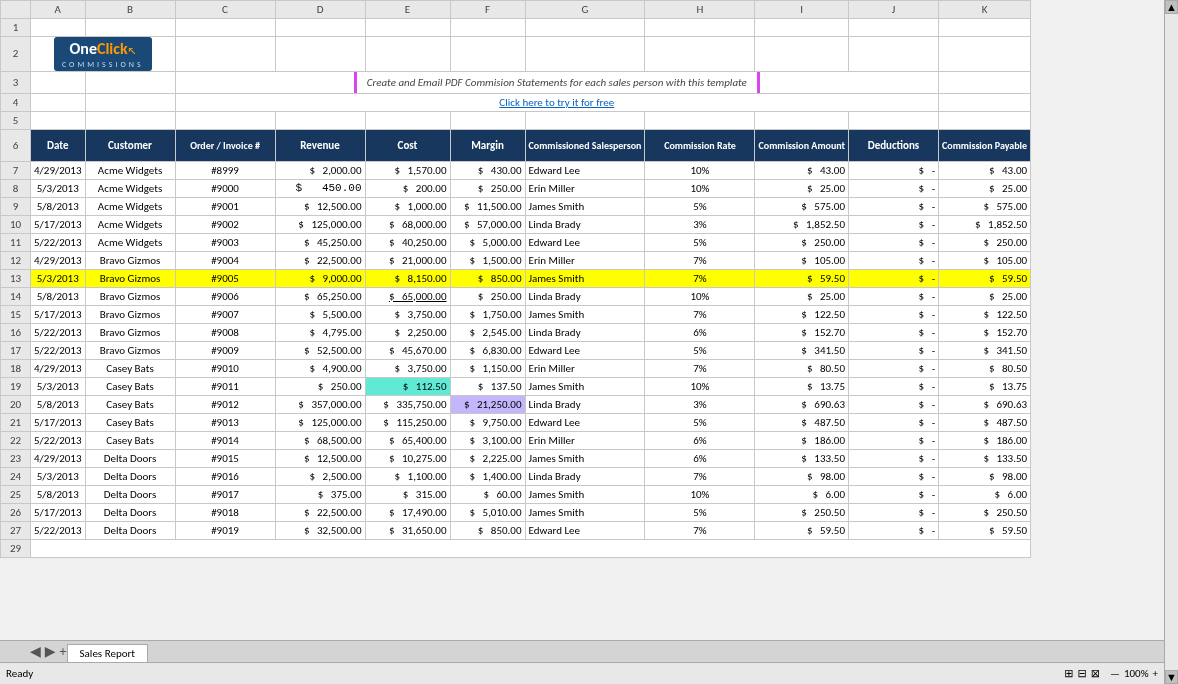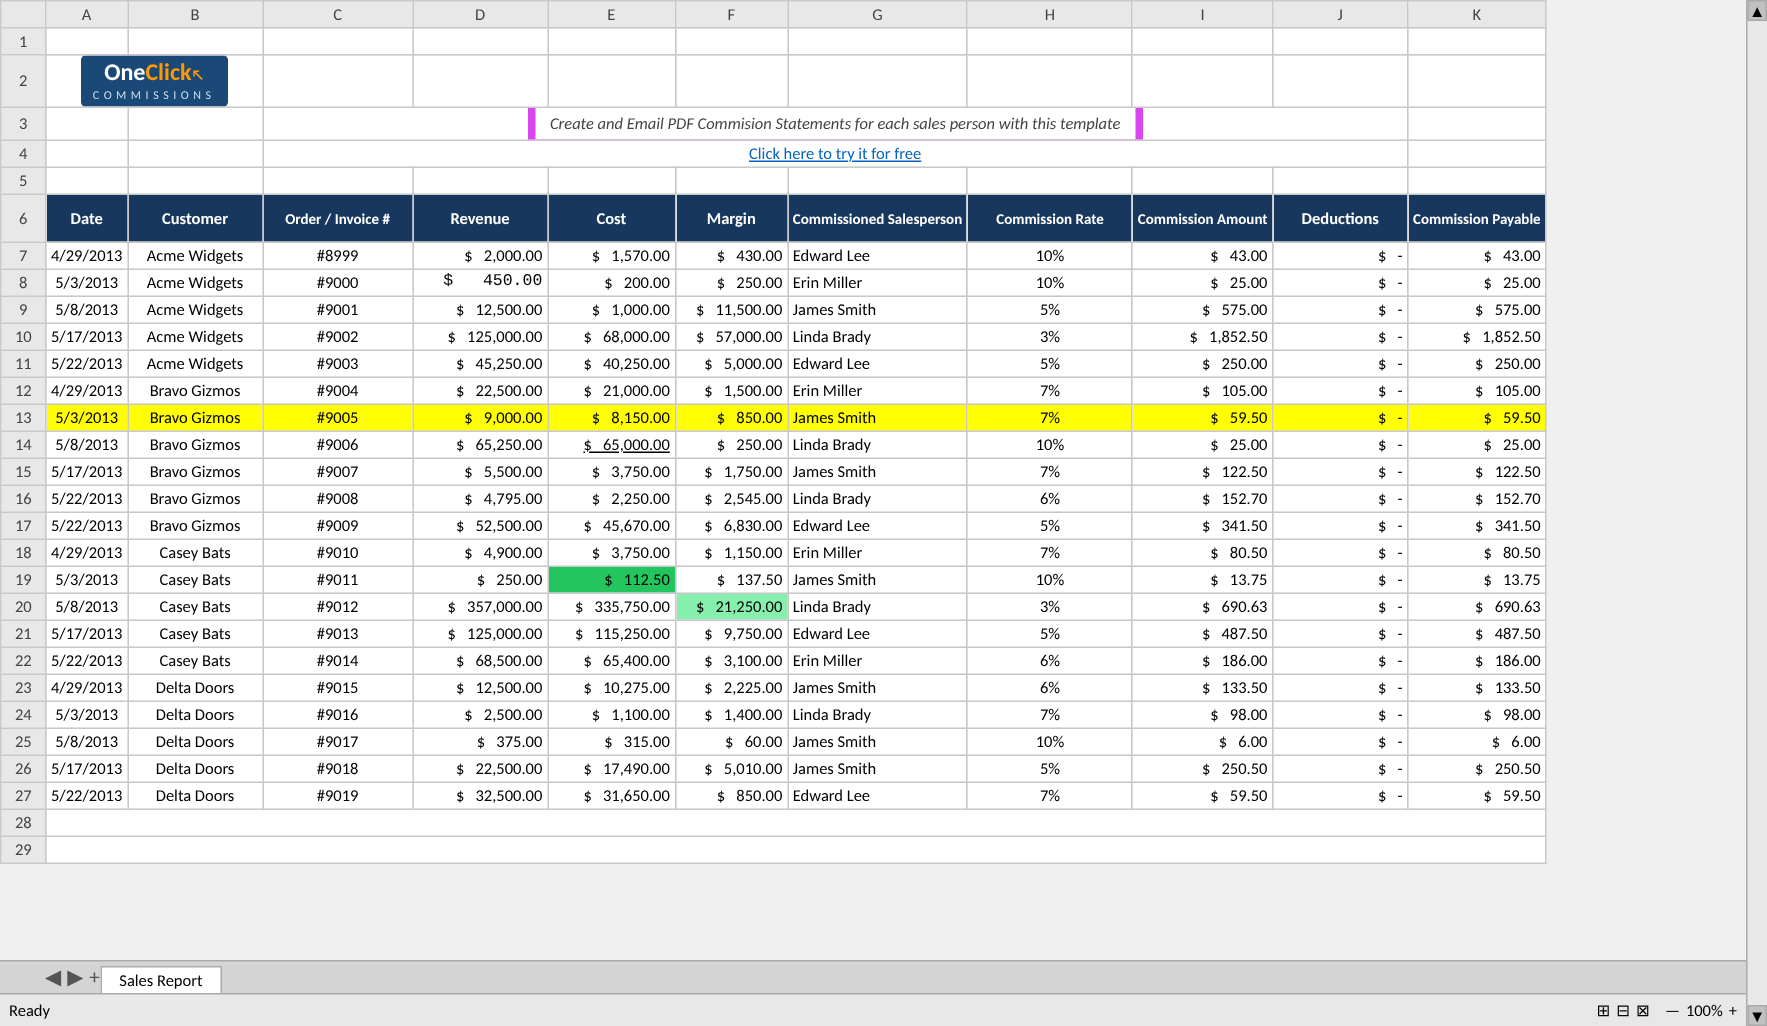--- a/index.html
+++ b/index.html
@@ -63,21 +63,21 @@
     .w-d { width: 90px; }
     .w-e { width: 85px; }
     .w-f { width: 75px; }
     .w-g { width: 80px; }
     .w-h { width: 110px; }
     .w-i { width: 80px; }
     .w-j { width: 90px; }
     .w-k { width: 80px; }
 
     
-    .title-border { border: 5px solid #d946ef; padding: 4px 10px; }
+    .title-border { border: 3px solid #d946ef; padding: 4px 10px; }
 
   </style>
 </head>
 <body>
 
 <div class="app-window">
   <div class="main-area">
     <div class="spreadsheet-container">
       <div class="grid-wrapper">
         <table class="grid">
@@ -367,36 +367,36 @@
     <td style="background:#fff; text-align:right;">$ &nbsp;&nbsp;80.50</td>
     <td style="background:#fff; text-align:right;">$ &nbsp;&nbsp;-</td>
     <td style="background:#fff; text-align:right;">$ &nbsp;&nbsp;80.50</td>
   </tr>
               <tr>
     <td class="rn">19</td>
     <td style="background:#fff; text-align:center;">5/3/2013</td>
     <td style="background:#fff; text-align:center;">Casey Bats</td>
     <td style="background:#fff; text-align:center;">#9011</td>
     <td style="background:#fff; text-align:right;">$ &nbsp;&nbsp;250.00</td>
-    <td style="background:#22c55e; text-align:right;">$ &nbsp;&nbsp;112.50</td>
+    <td style="background:#5eead4; text-align:right;">$ &nbsp;&nbsp;112.50</td>
     <td style="background:#fff; text-align:right;">$ &nbsp;&nbsp;137.50</td>
     <td style="background:#fff;">James Smith</td>
     <td style="background:#fff; text-align:center;">10%</td>
     <td style="background:#fff; text-align:right;">$ &nbsp;&nbsp;13.75</td>
     <td style="background:#fff; text-align:right;">$ &nbsp;&nbsp;-</td>
     <td style="background:#fff; text-align:right;">$ &nbsp;&nbsp;13.75</td>
   </tr>
               <tr>
     <td class="rn">20</td>
     <td style="background:#fff; text-align:center;">5/8/2013</td>
     <td style="background:#fff; text-align:center;">Casey Bats</td>
     <td style="background:#fff; text-align:center;">#9012</td>
     <td style="background:#fff; text-align:right;">$ &nbsp;&nbsp;357,000.00</td>
     <td style="background:#fff; text-align:right;">$ &nbsp;&nbsp;335,750.00</td>
-    <td style="background:#86efac; text-align:right;">$ &nbsp;&nbsp;21,250.00</td>
+    <td style="background:#c4b5fd; text-align:right;">$ &nbsp;&nbsp;21,250.00</td>
     <td style="background:#fff;">Linda Brady</td>
     <td style="background:#fff; text-align:center;">3%</td>
     <td style="background:#fff; text-align:right;">$ &nbsp;&nbsp;690.63</td>
     <td style="background:#fff; text-align:right;">$ &nbsp;&nbsp;-</td>
     <td style="background:#fff; text-align:right;">$ &nbsp;&nbsp;690.63</td>
   </tr>
               <tr>
     <td class="rn">21</td>
     <td style="background:#fff; text-align:center;">5/17/2013</td>
     <td style="background:#fff; text-align:center;">Casey Bats</td>
@@ -490,24 +490,20 @@
     <td style="background:#fff; text-align:right;">$ &nbsp;&nbsp;850.00</td>
     <td style="background:#fff;">Edward Lee</td>
     <td style="background:#fff; text-align:center;">7%</td>
     <td style="background:#fff; text-align:right;">$ &nbsp;&nbsp;59.50</td>
     <td style="background:#fff; text-align:right;">$ &nbsp;&nbsp;-</td>
     <td style="background:#fff; text-align:right;">$ &nbsp;&nbsp;59.50</td>
   </tr>
             </tbody>
 
           <tbody>
-              <tr>
-            <td class="rn">28</td>
-            <td class="nc" colspan="11"></td>
-          </tr>
 
           <tr>
             <td class="rn">29</td>
             <td class="nc" colspan="11"></td>
           </tr>
         </tbody>
           </table>
       </div>
 
       <div class="tab-bar">

